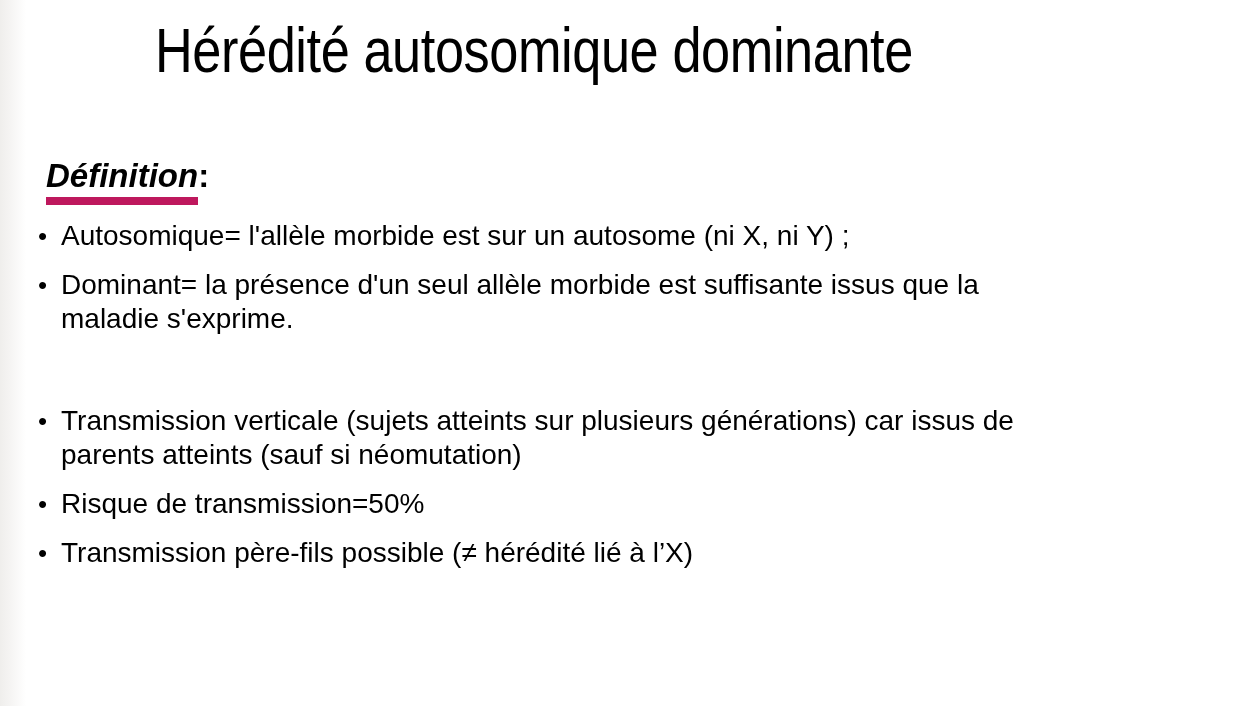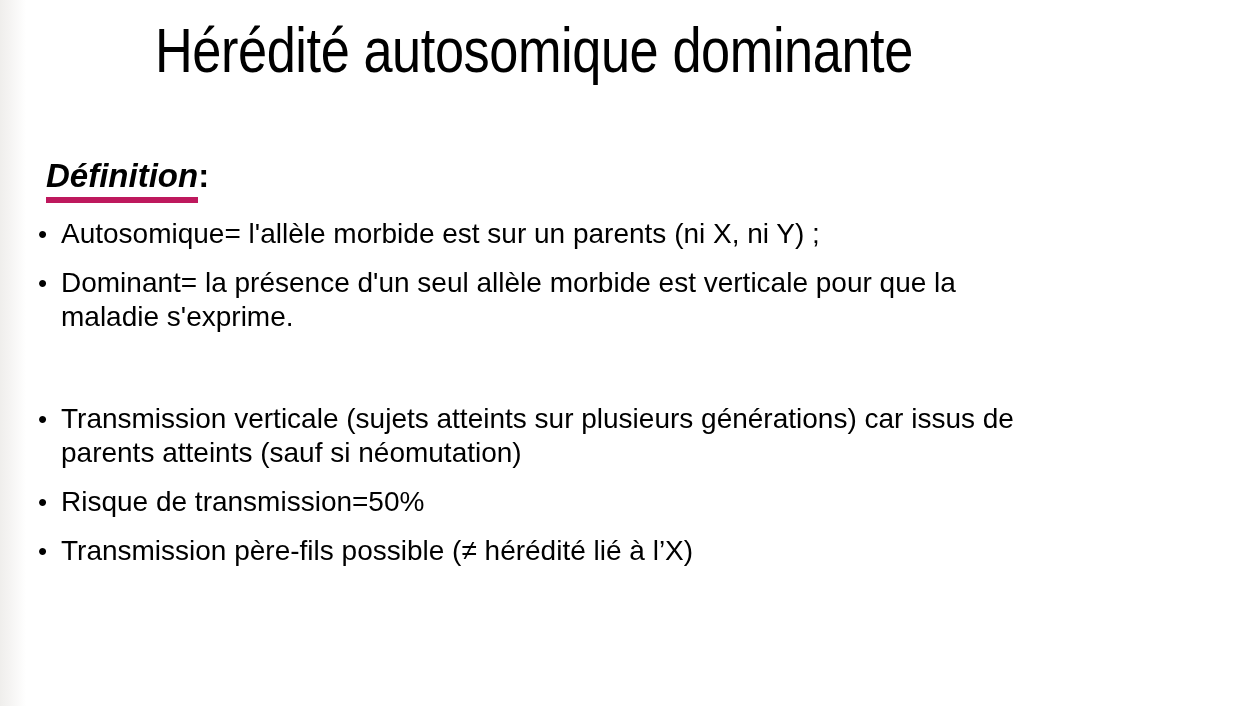--- a/index.html
+++ b/index.html
@@ -52,21 +52,21 @@
   }
   .definition-heading {
     margin: 0 0 0 10px;
     font-size: 33px;
     line-height: 40px;
     font-weight: bold;
   }
   .definition-heading .def-word {
     font-style: italic;
     display: inline-block;
-    border-bottom: 6px solid #be185d;
+    border-bottom: 8px solid #be185d;
     padding-bottom: 1px;
   }
   .definition-heading .def-colon {
     font-style: normal;
   }
   ul.bullets {
     list-style: none;
     margin: 14px 0 0 0;
     padding: 0;
   }
@@ -111,24 +111,24 @@
   </h1>
 
   <div class="content">
 
     <h2 class="definition-heading">
       <span class="def-word">Définition</span><span class="def-colon">:</span>
     </h2>
 
     <ul class="bullets definition">
       <li>
-        <span class="b-lead">Autosomique=</span><span class="b-text"> l'allèle morbide est sur un parents (ni X, ni Y) ;</span><span class="line2"></span>
+        <span class="b-lead">Autosomique=</span><span class="b-text"> l'allèle morbide est sur un autosome (ni X, ni Y) ;</span><span class="line2"></span>
       </li>
       <li>
-        <span class="b-lead">Dominant=</span><span class="b-text"> la présence d'un seul allèle morbide est verticale pour que la</span><span class="line2">maladie s'exprime.</span>
+        <span class="b-lead">Dominant=</span><span class="b-text"> la présence d'un seul allèle morbide est suffisante issus que la</span><span class="line2">maladie s'exprime.</span>
       </li>
     </ul>
 
     <ul class="bullets characteristics">
       <li>
         <span class="b-text">Transmission verticale (sujets atteints sur plusieurs générations) car issus de</span><span class="line2">parents atteints (sauf si néomutation)</span>
       </li>
       <li>
         <span class="b-text">Risque de transmission=50%</span><span class="line2"></span>
       </li>

